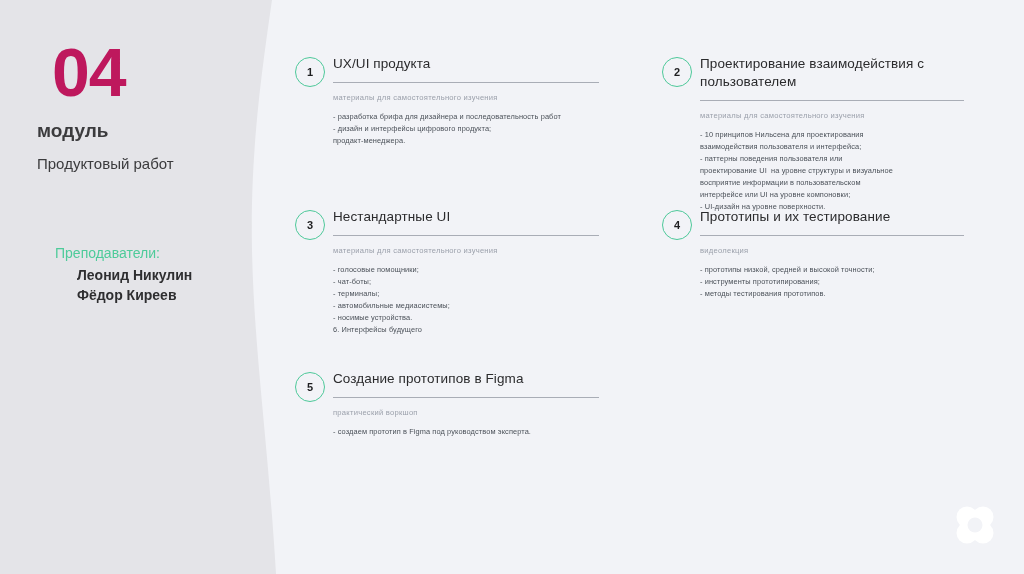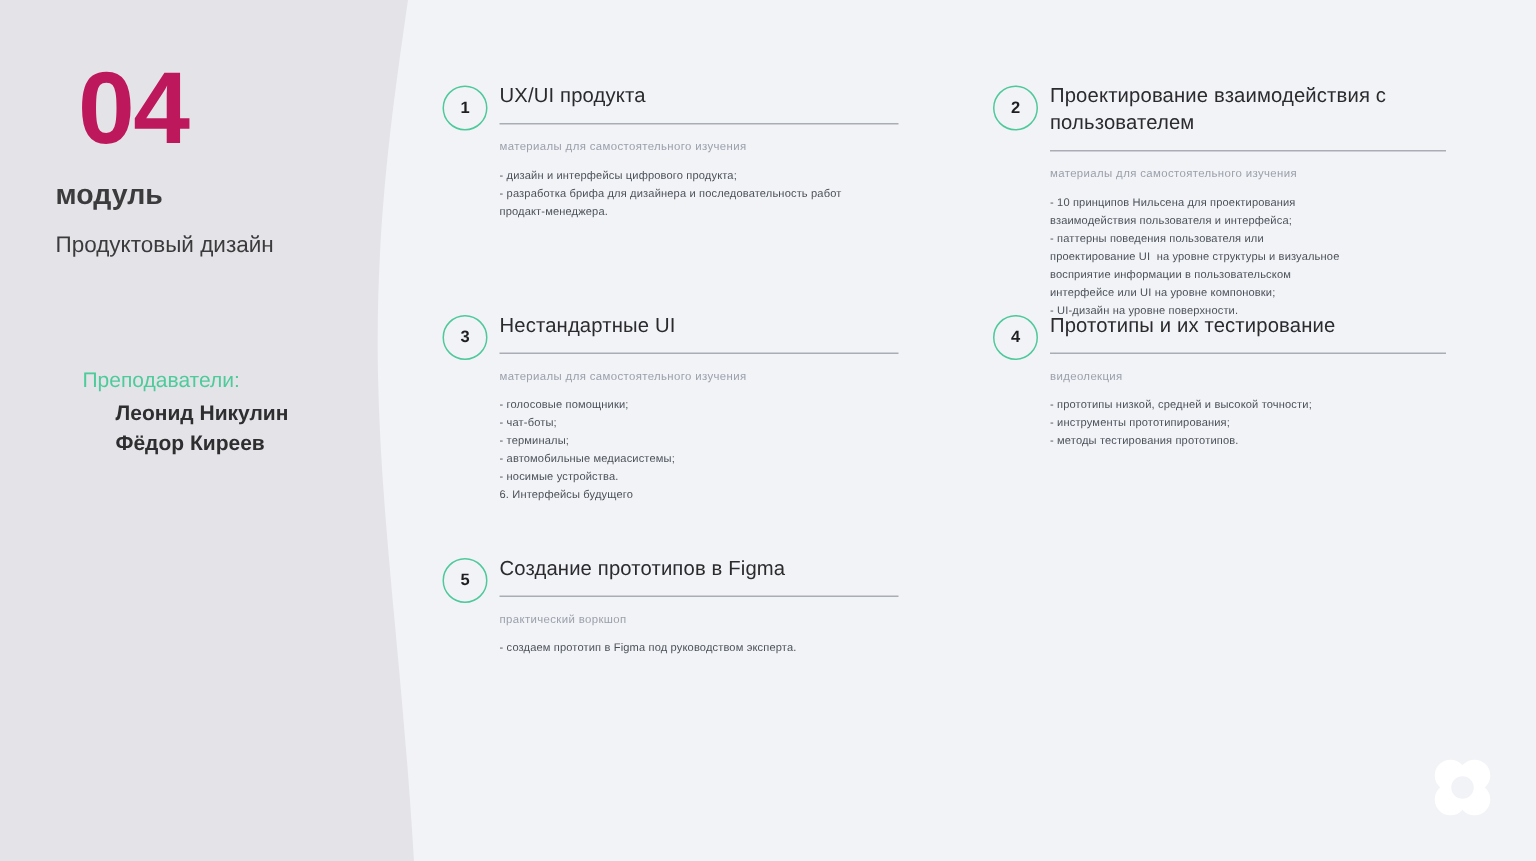--- a/index.html
+++ b/index.html
@@ -98,38 +98,38 @@
 
 <div class="stage">
 
   <svg class="left-panel-svg" viewBox="0 0 320 574" preserveAspectRatio="none">
     <path d="M0,0 L272,0 C262,70 250,150 252,250 C254,350 268,440 276,574 L0,574 Z" fill="#e4e4e8"></path>
   </svg>
 
   <div class="left-col">
     <div class="module-number">04</div>
     <div class="module-word">модуль</div>
-    <div class="module-sub">Продуктовый дизайн</div>
+    <div class="module-sub">Продуктовый работ</div>
 
     <div class="teachers-label">Преподаватели:</div>
     <div class="teacher-name n0">Леонид Никулин</div>
     <div class="teacher-name n1">Фёдор Киреев</div>
   </div>
 
   <div class="sections">
 
     <div class="section s1 col-left">
       <div class="badge">1</div>
       <div class="body">
         <h2>UX/UI продукта</h2>
         <div class="rule"></div>
         <div class="kicker">материалы для самостоятельного изучения</div>
         <div class="lines">
+          <div>- разработка брифа для дизайнера и последовательность работ</div>
           <div>- дизайн и интерфейсы цифрового продукта;</div>
-          <div>- разработка брифа для дизайнера и последовательность работ</div>
           <div>продакт-менеджера.</div>
         </div>
       </div>
     </div>
 
     <div class="section s2 col-right">
       <div class="badge">2</div>
       <div class="body">
         <h2>Проектирование взаимодействия с пользователем</h2>
         <div class="rule"></div>

